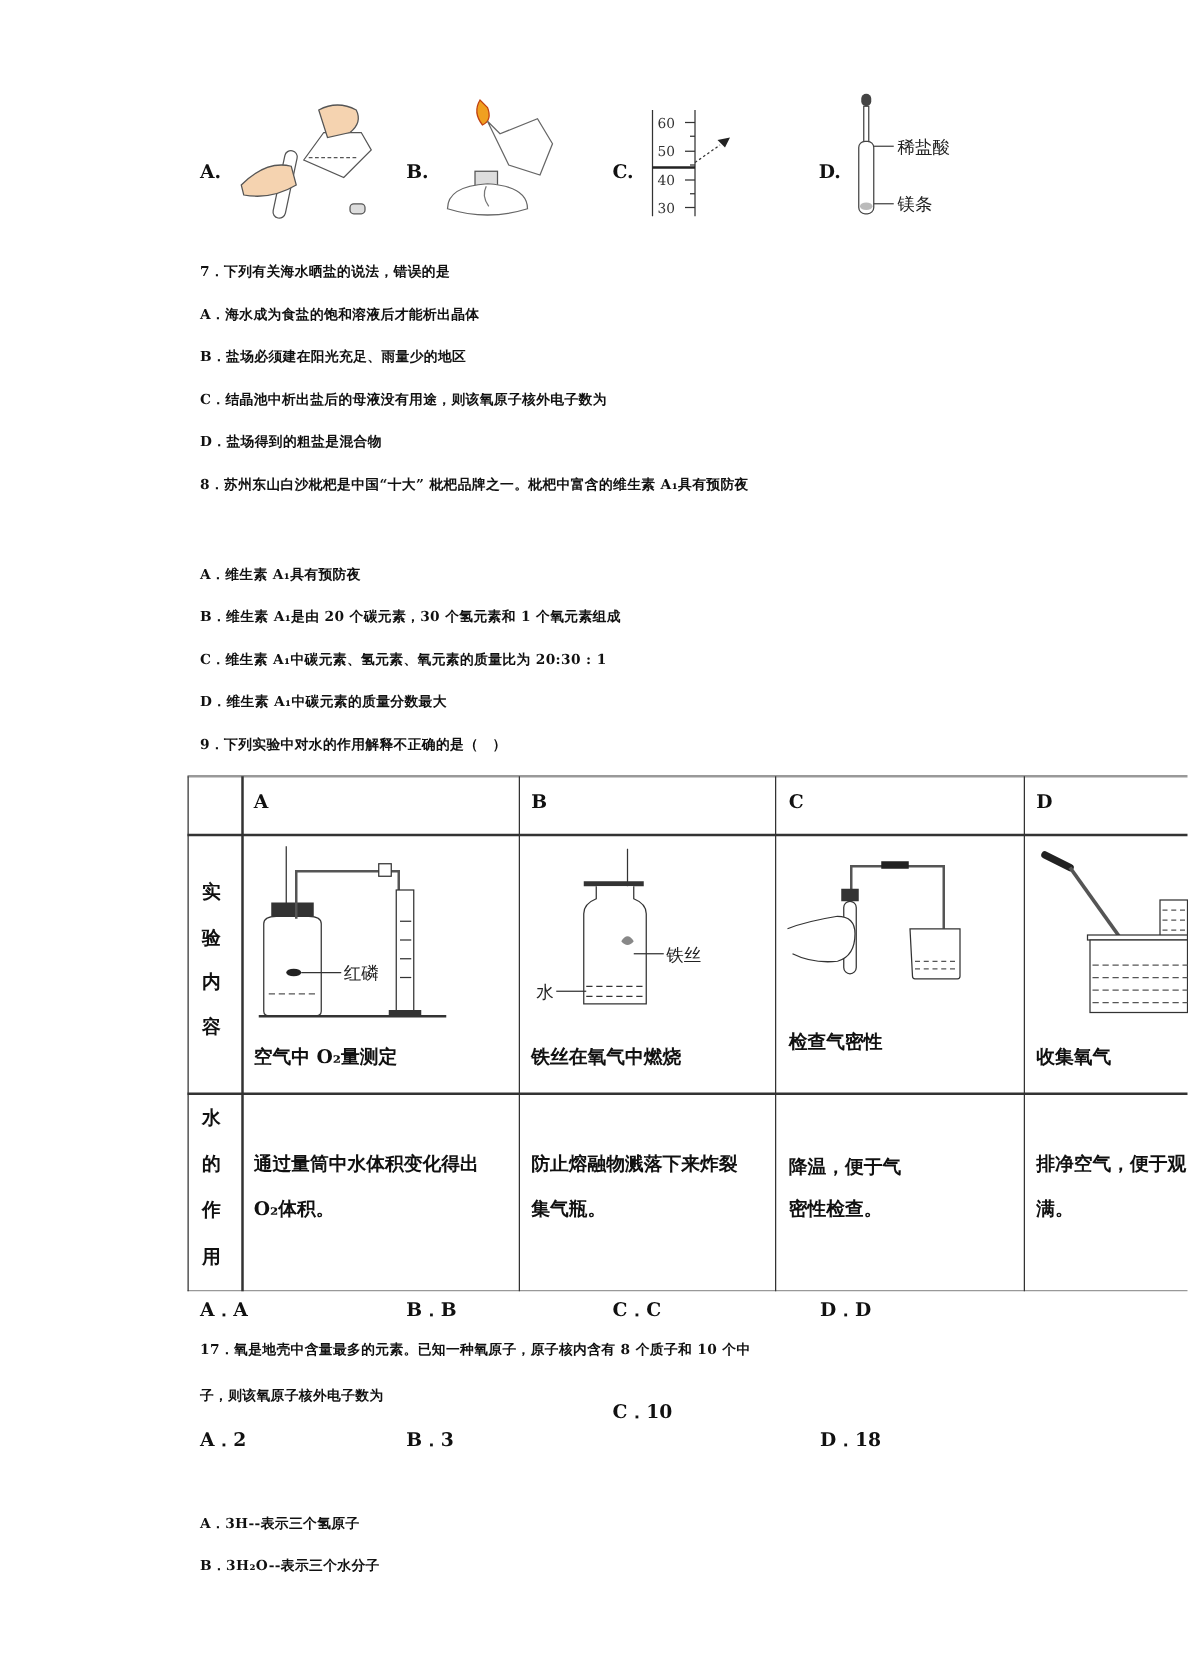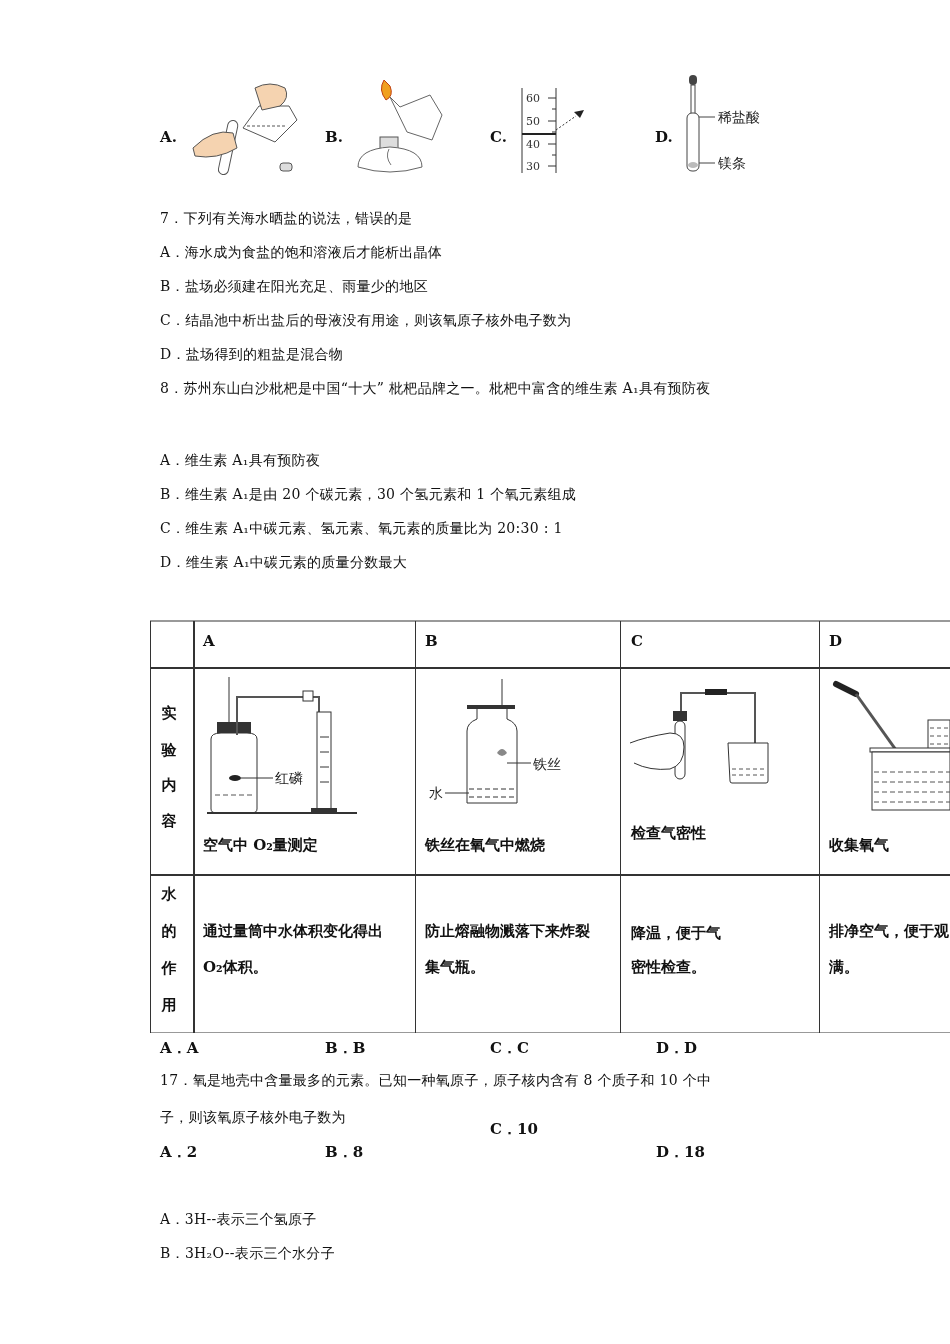--- a/index.html
+++ b/index.html
@@ -1,19 +1,19 @@
 <!DOCTYPE html>
 <html><head>
 <meta charset="utf-8">
 <style>
   html, body { margin:0; padding:0; background:#ffffff; }
   body { width:950px; height:1344px; overflow:hidden; position:relative;
          font-family:"DejaVu Serif","Liberation Serif",serif; color:#111; }
   .page { position:absolute; left:0; top:0; width:950px; height:1344px; }
-  .line { position:absolute; left:160px; font-size:14px; font-weight:normal; white-space:nowrap; letter-spacing:0.3px; }
+  .line { position:absolute; left:160px; font-size:11px; font-weight:bold; white-space:nowrap; letter-spacing:0.3px; }
   .opt { position:absolute; font-size:15px; font-weight:bold; white-space:nowrap; }
   .figlabel { position:absolute; top:128px; font-size:15px; font-weight:bold; }
   .vline { position:absolute; top:621px; width:0; border-left:1.5px solid #333; }
   .hline { position:absolute; left:150px; width:800px; height:0; border-top:2px solid #333; }
   .cell-text { position:absolute; font-size:15px; font-weight:bold; white-space:nowrap; }
   .vert { position:absolute; left:160px; font-size:15px; font-weight:bold; width:18px; text-align:center; }
   svg { position:absolute; overflow:visible; }
 </style>
 </head>
 <body>
@@ -77,20 +77,21 @@
   <div class="line" style="top:278px">B．盐场必须建在阳光充足、雨量少的地区</div>
   <div class="line" style="top:312px">C．结晶池中析出盐后的母液没有用途，则该氧原子核外电子数为</div>
   <div class="line" style="top:346px">D．盐场得到的粗盐是混合物</div>
 
   <div class="line" style="top:380px">8．苏州东山白沙枇杷是中国“十大” 枇杷品牌之一。枇杷中富含的维生素 A₁具有预防夜</div>
   <div class="line" style="top:452px">A．维生素 A₁具有预防夜</div>
   <div class="line" style="top:486px">B．维生素 A₁是由 20 个碳元素，30 个氢元素和 1 个氧元素组成</div>
   <div class="line" style="top:520px">C．维生素 A₁中碳元素、氢元素、氧元素的质量比为 20:30 : 1</div>
   <div class="line" style="top:554px">D．维生素 A₁中碳元素的质量分数最大</div>
 
+  <div class="line" style="top:588px">9．下列实验中对水的作用解释不正确的是（　）</div>
 
   <div>
     <div class="hline" style="top:620px;border-top-color:#999"></div>
     <div class="hline" style="top:667px"></div>
     <div class="hline" style="top:874px"></div>
     <div class="hline" style="top:1032px;border-top-color:#999;border-top-width:1.5px"></div>
     <div class="vline" style="left:150px;height:412px"></div>
     <div class="vline" style="left:193px;height:412px;border-left-width:2px"></div>
     <div class="vline" style="left:415px;height:412px"></div>
     <div class="vline" style="left:620px;height:412px"></div>
@@ -184,20 +185,20 @@
   </div>
 
   <span class="opt" style="left:160px;top:1039px">A．A</span>
   <span class="opt" style="left:325px;top:1039px">B．B</span>
   <span class="opt" style="left:490px;top:1039px">C．C</span>
   <span class="opt" style="left:656px;top:1039px">D．D</span>
 
   <div class="line" style="top:1072px">17．氧是地壳中含量最多的元素。已知一种氧原子，原子核内含有 8 个质子和 10 个中</div>
   <div class="line" style="top:1109px">子，则该氧原子核外电子数为</div>
   <span class="opt" style="left:160px;top:1143px">A．2</span>
-  <span class="opt" style="left:325px;top:1143px">B．8</span>
+  <span class="opt" style="left:325px;top:1143px">B．3</span>
   <span class="opt" style="left:490px;top:1120px">C．10</span>
   <span class="opt" style="left:656px;top:1143px">D．18</span>
 
   <div class="line" style="top:1211px">A．3H--表示三个氢原子</div>
   <div class="line" style="top:1245px">B．3H₂O--表示三个水分子</div>
 
 </div>
 
 </body></html>

